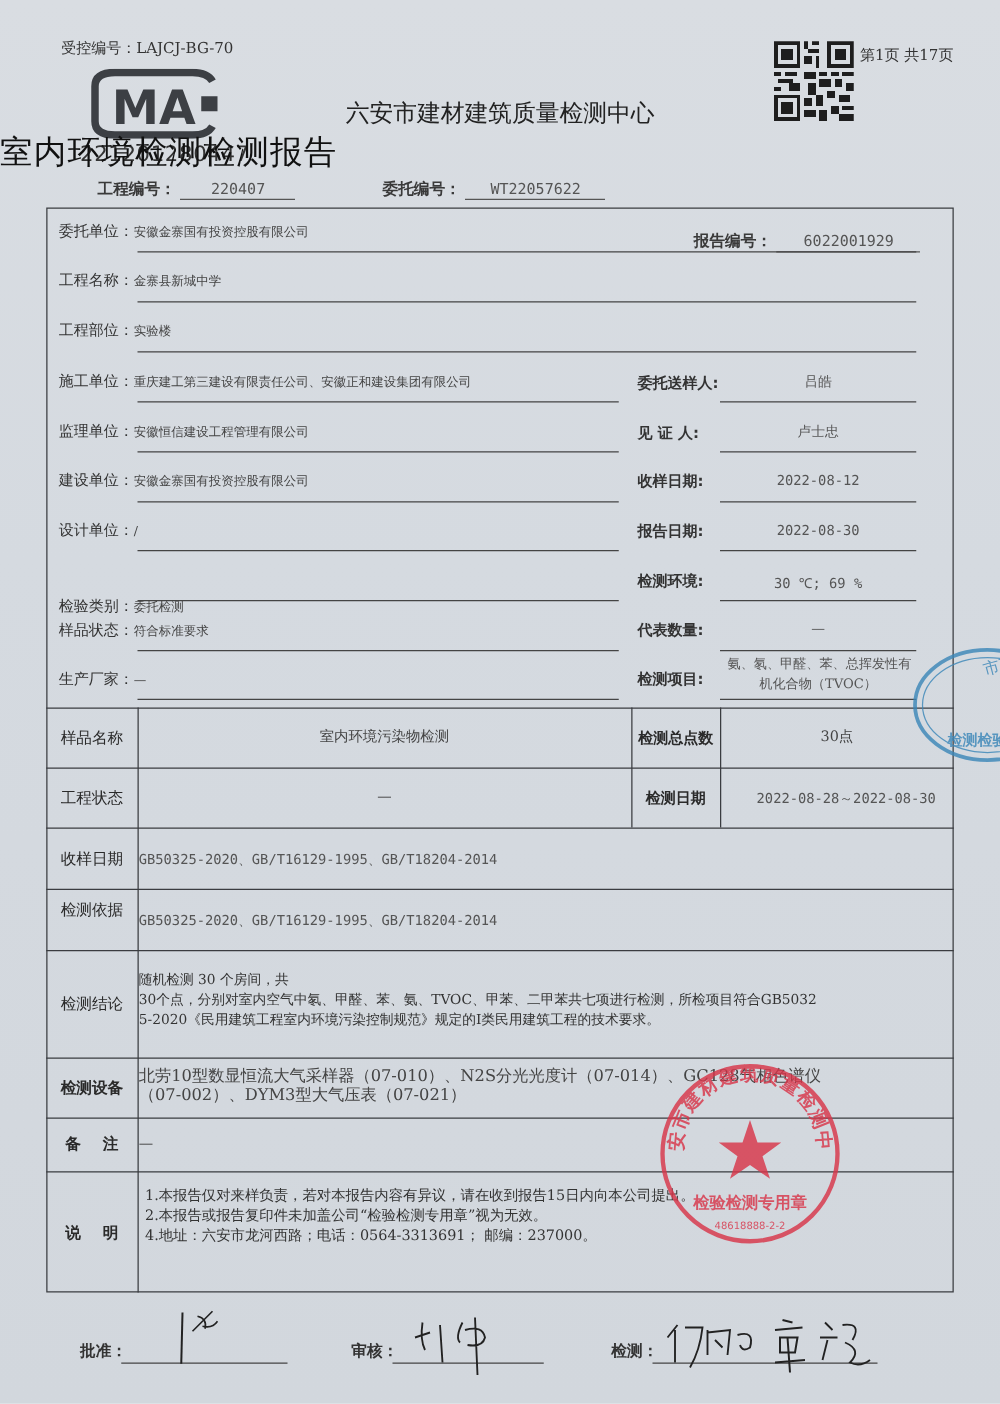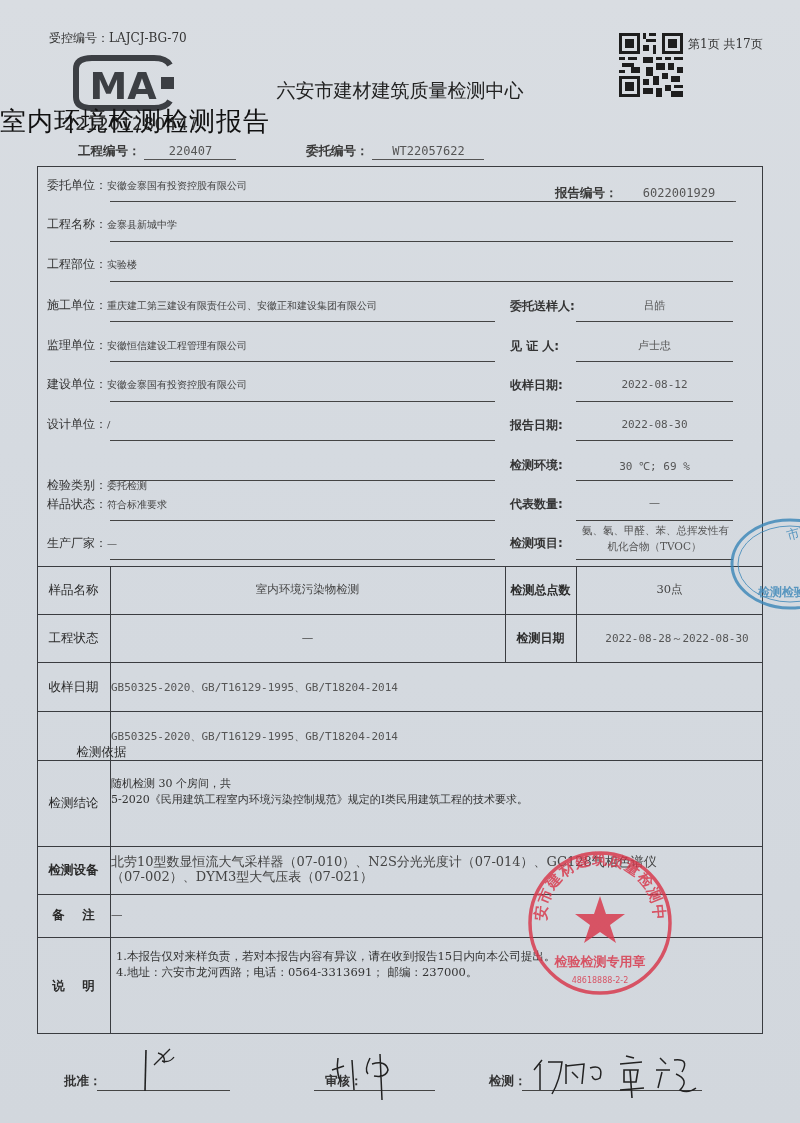--- a/index.html
+++ b/index.html
@@ -213,52 +213,54 @@
 <div class="cell-val" style="left:576px; width:187px; top:582px; text-align:center;">30点</div>
 
 <div class="cell-lbl" style="left:37px; width:73px; top:630px;">工程状态</div>
 <div class="cell-val" style="left:110px; width:395px; top:630px; text-align:center;">—</div>
 <div class="cell-lbl" style="left:505px; width:71px; top:630px; font-size:12px; font-weight:bold;">检测日期</div>
 <div class="cell-val mono" style="left:576px; width:202px; top:631px; text-align:center;">2022-08-28～2022-08-30</div>
 
 <div class="cell-lbl" style="left:37px; width:73px; top:679px;">收样日期</div>
 <div class="cell-val mono" style="left:111px; top:680px;">GB50325-2020、GB/T16129-1995、GB/T18204-2014</div>
 
-<div class="cell-lbl" style="left:37px; width:73px; top:744px;padding-left:28px;">检测依据</div>
+<div class="cell-lbl" style="left:37px; width:73px; top:720px;">检测依据</div>
 <div class="cell-val mono" style="left:111px; top:729px;">GB50325-2020、GB/T16129-1995、GB/T18204-2014</div>
 
 <div class="cell-lbl" style="left:37px; width:73px; top:795px;">检测结论</div>
 <div class="cell-val" style="left:111px; top:776px; font-size:11px; line-height:16px; color:#333;">
   <div>随机检测 30 个房间，共</div>
+  <div>30个点，分别对室内空气中氡、甲醛、苯、氨、TVOC、甲苯、二甲苯共七项进行检测，所检项目符合GB5032</div>
   <div>5-2020《民用建筑工程室内环境污染控制规范》规定的Ⅰ类民用建筑工程的技术要求。</div>
 </div>
 
 <div class="cell-lbl" style="left:37px; width:73px; top:862px; font-weight:bold;">检测设备</div>
 <div class="cell-val" style="left:111px; top:854px; font-size:13px; line-height:15px; color:#444;">
   <div>北劳10型数显恒流大气采样器（07-010）、N2S分光光度计（07-014）、GC128气相色谱仪</div>
   <div>（07-002）、DYM3型大气压表（07-021）</div>
 </div>
 
 <div class="cell-lbl" style="left:37px; width:73px; top:907px; font-weight:bold; white-space:pre;">备    注</div>
 <div class="cell-val" style="left:111px; top:907px;">—</div>
 
 <div class="cell-lbl" style="left:37px; width:73px; top:978px; font-weight:bold; white-space:pre;">说    明</div>
 <div class="notes">
   <div>1.本报告仅对来样负责，若对本报告内容有异议，请在收到报告15日内向本公司提出。</div>
+  <div>2.本报告或报告复印件未加盖公司“检验检测专用章”视为无效。</div>
   <div>4.地址：六安市龙河西路；电话：0564-3313691；  邮编：237000。</div>
 </div>
 
 <div class="sign-row" style="left:64px;">批准：</div>
 <div class="sign-line" style="left:97px; width:133px;"></div>
 <svg class="abs" style="left:140px; top:1045px; width:50px; height:50px;" viewBox="0 0 50 50">
   <path d="M6 5 L5 46" stroke="#222" stroke-width="1.6" fill="none"></path>
   <path d="M14 20 L30 4 M18 8 Q26 10 24 18 M22 16 Q30 18 34 12" stroke="#222" stroke-width="1.3" fill="none"></path>
 </svg>
 
-<div class="sign-row" style="left:281px;margin-left:44px;">审核：</div>
+<div class="sign-row" style="left:281px;">审核：</div>
 <div class="sign-line" style="left:314px; width:121px;"></div>
 <svg class="abs" style="left:330px; top:1050px; width:80px; height:55px;" viewBox="0 0 80 55">
   <path d="M2 20 L14 16 M8 8 Q6 22 10 30 M22 10 L24 40" stroke="#222" stroke-width="1.5" fill="none"></path>
   <path d="M40 8 Q34 20 38 24 M42 14 Q56 10 58 20 Q56 28 44 26 M50 4 L52 50" stroke="#222" stroke-width="1.5" fill="none"></path>
 </svg>
 
 <div class="sign-row" style="left:489px;">检测：</div>
 <div class="sign-line" style="left:522px; width:180px;"></div>
 <svg class="abs" style="left:530px; top:1050px; width:180px; height:55px;" viewBox="0 0 180 55">
   <path d="M4 20 L12 10 M10 14 L10 40 M18 12 L32 12 Q30 30 22 44" stroke="#222" stroke-width="1.5" fill="none"></path>

